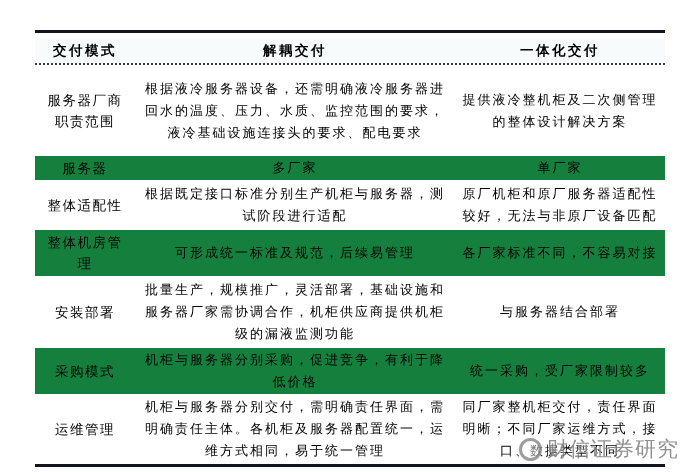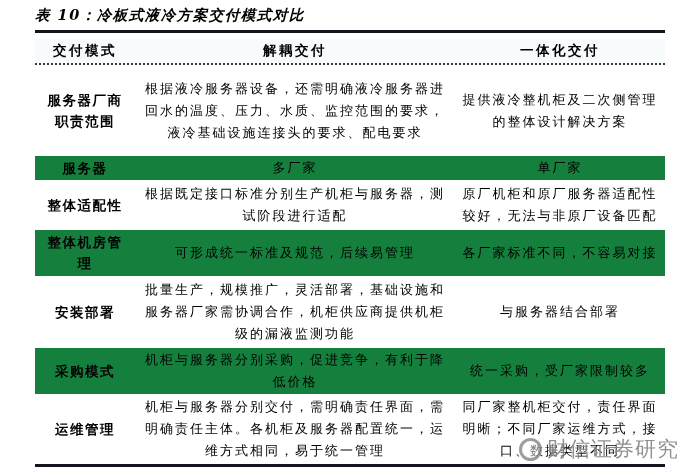--- a/index.html
+++ b/index.html
@@ -42,21 +42,21 @@
   .trow:nth-child(4){min-height:50px;}
   .trow:nth-child(5){min-height:46px;justify-content:space-between;}
   .trow:nth-child(6){min-height:72px;}
   .trow:nth-child(7){min-height:45px;}
   .trow:nth-child(8){min-height:70px;}
   .td{
     text-align:center;font-size:13px;line-height:22px;
     letter-spacing:2px;padding:1px 5px;box-sizing:border-box;
   }
   .td.label{
-    font-weight:bold;letter-spacing:1.5px;white-space:pre-line;
+    font-weight:normal;letter-spacing:1.5px;white-space:pre-line;
     font-size:13.5px;line-height:21px;
   }
   .watermark{
     position:absolute;right:5px;bottom:9px;
     display:flex;align-items:center;gap:5px;
     opacity:0.85;
   }
   .wm-logo{
     width:23px;height:23px;border-radius:50%;
     border:3px solid #8d8d8d;box-sizing:border-box;
@@ -66,21 +66,20 @@
     font-size:21px;font-weight:normal;color:#7d7d7d;
     letter-spacing:1px;text-shadow:0 0 1px #ffffff;
     font-family:"DejaVu Sans","Liberation Sans",sans-serif;
   }
 </style>
 </head>
 <body>
 
 <div class="page">
 
-  <div class="title">表 10：冷板式液冷方案交付模式对比</div>
 
   <div class="table">
 
     <div class="thead">
       <div class="th col1">交付模式</div>
       <div class="th col2">解耦交付</div>
       <div class="th col3">一体化交付</div>
     </div>
 
     <div class="trow">

